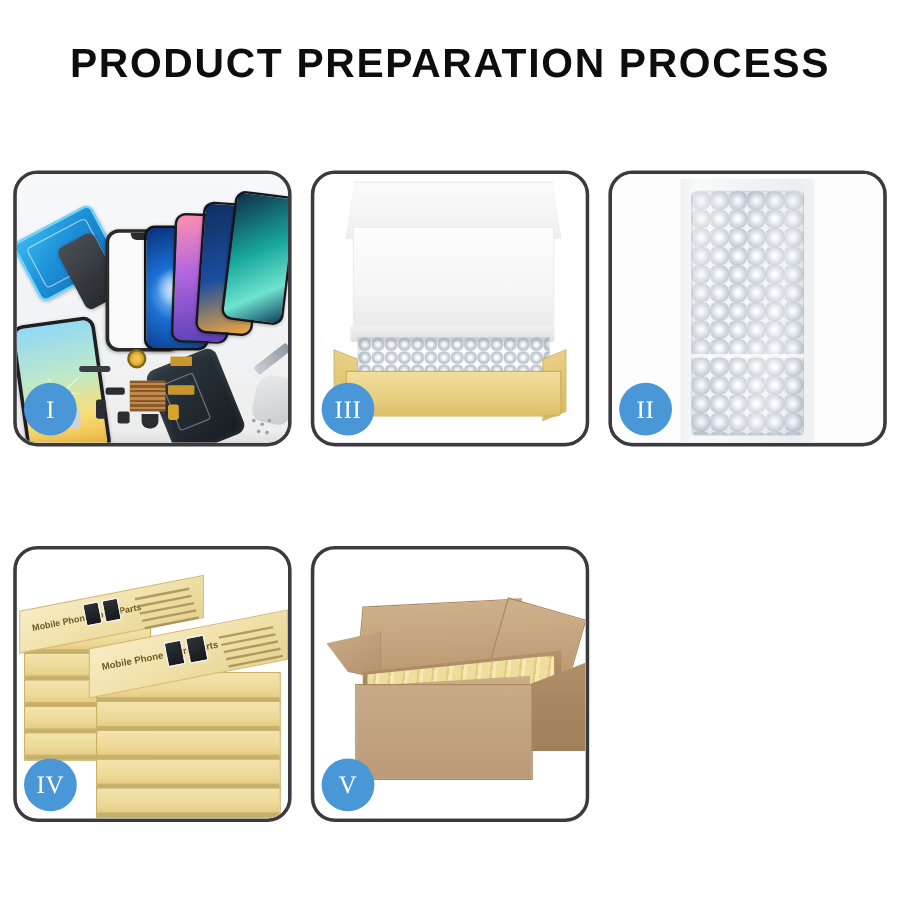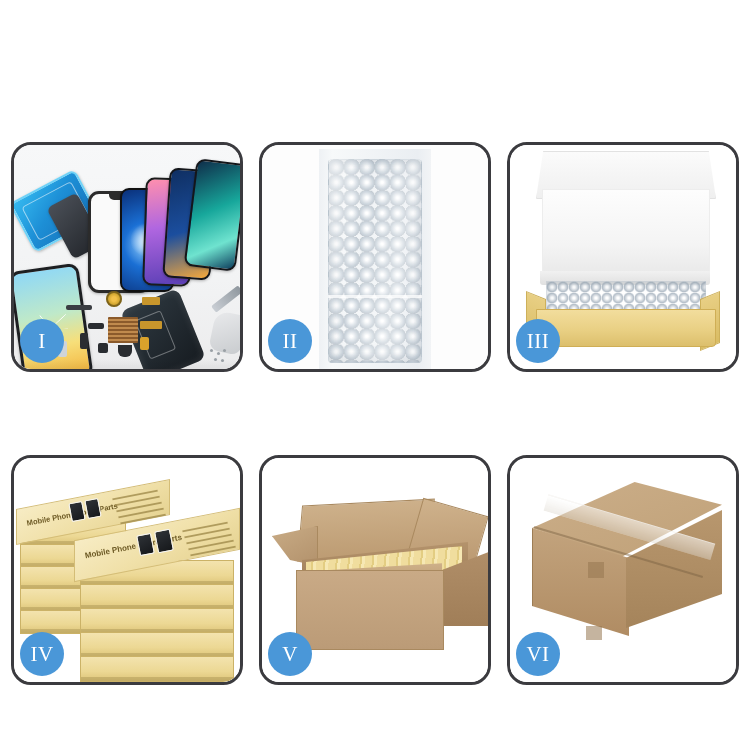--- a/index.html
+++ b/index.html
@@ -429,20 +429,21 @@
 
   .shadow-strip {
     position:absolute; left:0; right:0; bottom:0; height:10px;
     background: linear-gradient(180deg, rgba(0,0,0,0), rgba(0,0,0,.05));
   }
 </style>
 </head>
 <body>
 
 <div class="header">
+  <h1 class="page-title">PRODUCT PREPARATION PROCESS</h1>
 </div>
 
 <div class="panel-grid">
 
   <div class="panel">
     <div class="panel-inner">
       <div class="p1-bg"></div>
 
       <div class="phone ph-blue-film"></div>
       <div class="phone ph-dark-small"></div>
@@ -474,41 +475,41 @@
           <span style="left:4px;top:9px;"></span>
         <span style="left:11px;top:10px;"></span>
       </div>
       <div class="shadow-strip"></div>
     </div>
     <div class="badge">I</div>
   </div>
 
   <div class="panel">
     <div class="panel-inner">
-      <div class="p2-bg"></div>
-      <div class="bubble-sheet"></div>
-      <div class="bubble-pack"></div>
-      <div class="bubble-sheen"></div>
-      <div class="bubble-seam"></div>
-    </div>
-    <div class="badge">II</div>
-  </div>
-
-  <div class="panel">
-    <div class="panel-inner">
       <div class="p3-bg"></div>
       <div class="b3-lid-back"></div>
       <div class="b3-foam"></div>
       <div class="b3-foam-lip"></div>
       <div class="b3-bubbles"></div>
       <div class="b3-left-flap"></div>
       <div class="b3-right-flap"></div>
       <div class="b3-front"></div>
     </div>
     <div class="badge">III</div>
+  </div>
+
+  <div class="panel">
+    <div class="panel-inner">
+      <div class="p2-bg"></div>
+      <div class="bubble-sheet"></div>
+      <div class="bubble-pack"></div>
+      <div class="bubble-sheen"></div>
+      <div class="bubble-seam"></div>
+    </div>
+    <div class="badge">II</div>
   </div>
 
   <div class="panel">
     <div class="panel-inner">
       <div class="p4-bg"></div>
       <div class="stack">
 
         <div class="kbox" style="left:6px;top:64px;width:104px;height:22px;">
             <div class="edge"></div>
           </div>
@@ -574,27 +575,14 @@
       <div class="c5-inner"></div>
       <div class="c5-yellow-fill"></div>
       <div class="c5-flap-front"></div>
       <div class="c5-top-rim"></div>
       <div class="c5-side"></div>
       <div class="c5-body"></div>
     </div>
     <div class="badge">V</div>
   </div>
 
-  <div class="panel">
-    <div class="panel-inner">
-      <div class="p6-bg"></div>
-      <div class="c6-top"></div>
-      <div class="c6-left"></div>
-      <div class="c6-right"></div>
-      <div class="c6-seam"></div>
-      <div class="c6-tape"></div>
-      <div class="c6-label-a"></div>
-      <div class="c6-label-b"></div>
-    </div>
-    <div class="badge">VI</div>
-  </div>
 
 </div>
 
 </body></html>

